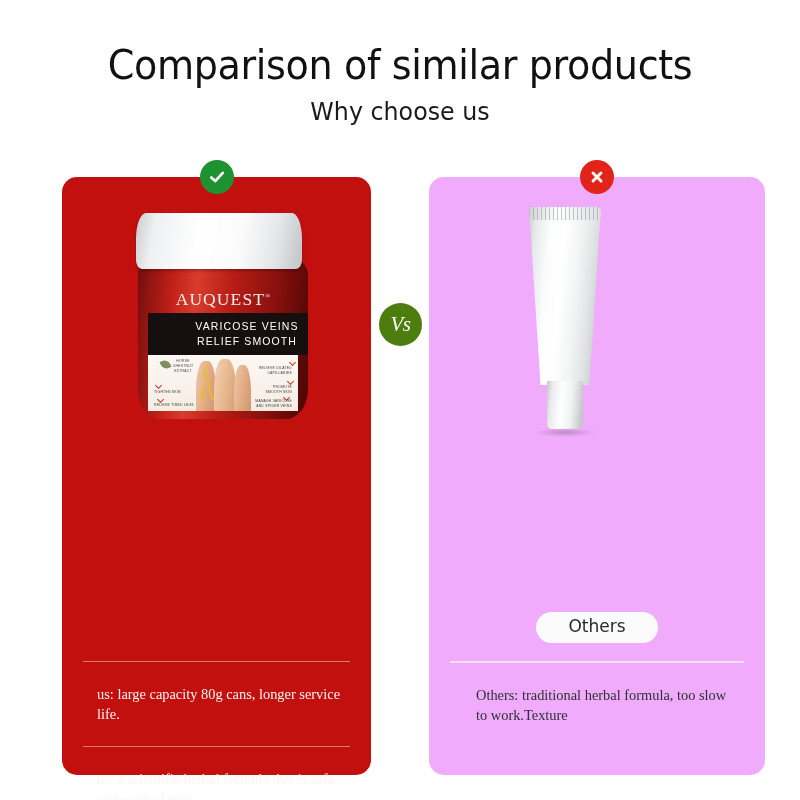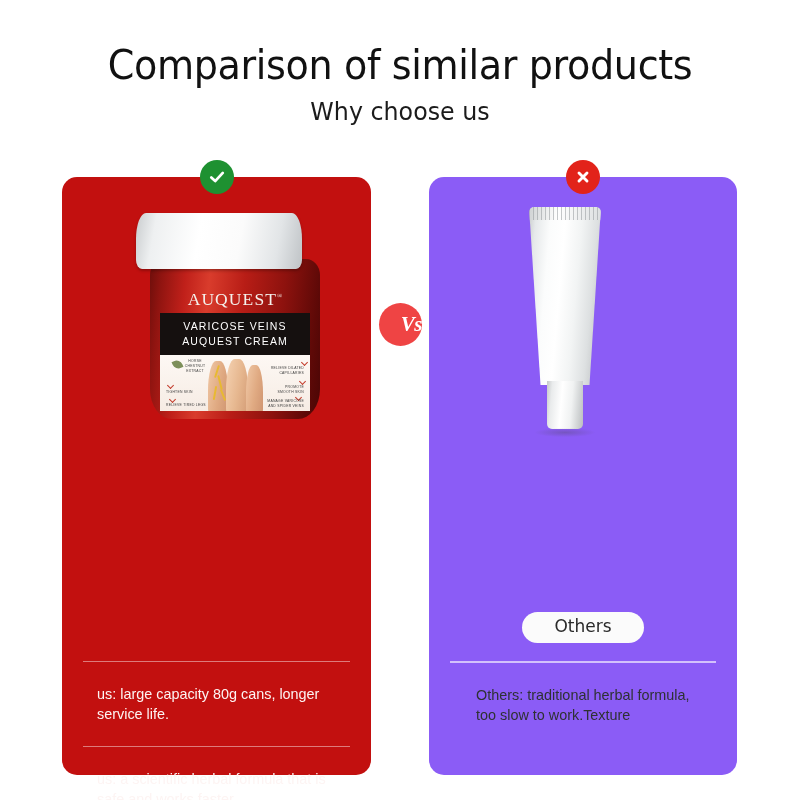--- a/index.html
+++ b/index.html
@@ -51,22 +51,22 @@
     height: 598px;
     border-radius: 15px;
   }
   .panel-us {
     left: 62px;
     width: 309px;
     background: #C2100F;
   }
   .panel-others {
     left: 429px;
-    width: 308px;
-    background: #8b5cf6;
+    width: 336px;
+    background: #f0abfc;
   }
 
   
   .status-badge {
     position: absolute;
     width: 34px;
     height: 34px;
     border-radius: 50%;
     top: -17px;
     left: 50%;
@@ -81,26 +81,25 @@
   .status-badge svg { display: block; }
 
   
   .vs-badge {
     position: absolute;
     left: 379px;
     top: 303px;
     width: 43px;
     height: 43px;
     border-radius: 50%;
-    background: #ef4444;
+    background: #4d7c0f;
     display: flex;
     align-items: center;
-    justify-content: flex-end;
+    justify-content: center;
     z-index: 10;
-    font-weight: bold;
   }
   .vs-badge span {
     color: #ffffff;
     font-family: "Liberation Serif", serif;
     font-style: italic;
     font-size: 21px;
     line-height: 1;
     letter-spacing: -0.5px;
   }
 
@@ -125,21 +124,21 @@
     top: 0;
     width: 166px;
     height: 56px;
     border-radius: 10px 10px 6px 6px / 26px 26px 9px 9px;
     background: linear-gradient(100deg,#c9ccce 0%,#eef0f1 12%,#ffffff 38%,#fbfbfb 62%,#e2e5e7 84%,#bfc3c6 100%);
     box-shadow: 0 2px 3px rgba(0,0,0,.25);
     z-index: 3;
   }
   .jar-body {
     position: absolute;
-    left: 16px;
+    left: 4px;
     top: 46px;
     width: 170px;
     height: 160px;
     border-radius: 14px 14px 22px 22px / 16px 16px 30px 30px;
     background:
       linear-gradient(96deg,
         #6d0e0b 0%,
         #8f1410 7%,
         #c0201a 20%,
         #d93c2c 33%,
@@ -172,20 +171,21 @@
     position: absolute;
     left: 10px;
     top: 54px;
     width: 150px;
     height: 42px;
     background: #15100f;
     display: flex;
     flex-direction: column;
     align-items: center;
     justify-content: center;
+    padding-left: 24px;
   }
   .jar-blackband div {
     color: #ffffff;
     font-size: 10.5px;
     letter-spacing: 1.1px;
     line-height: 1.42;
     white-space: nowrap;
     font-family: "Liberation Sans", sans-serif;
   }
   .jar-photo {
@@ -322,21 +322,21 @@
   .panel-us .divider { background: rgba(255,255,255,.45); }
   .panel-others .divider { background: rgba(255,255,255,.62); }
 
   .feature {
     box-sizing: border-box;
     height: 84px;
     display: flex;
     align-items: center;
     font-size: 14.4px;
     line-height: 1.42;
-    font-family: Liberation Sans, sans-serif;
+    font-family: Liberation Serif, serif;
   }
   .panel-us .feature { color: #fdf4f3; padding: 0 8px 0 14px; }
   .panel-others .feature { color: #2e3133; padding: 0 8px 0 14px; }
   .panel-others .feature.indent { padding-left: 26px; }
 </style>
 </head>
 <body>
 
 <div class="header">
   <h1 class="title">Comparison of similar products</h1>
@@ -355,21 +355,21 @@
     <div class="jar">
       <div class="jar-lid"></div>
       <div class="jar-body">
 
         <div class="jar-brand">
           <span>AUQUEST</span><sup>®</sup>
         </div>
 
         <div class="jar-blackband">
           <div>VARICOSE VEINS</div>
-          <div>AUQUEST CREAM</div>
+          <div>RELIEF SMOOTH</div>
         </div>
 
         <div class="jar-photo">
           <div class="leg leg-a"></div>
           <div class="leg leg-b"></div>
           <div class="leg leg-c"></div>
 
           <div class="vein" style="left:56px;top:10px;width:2px;height:13px;transform:rotate(18deg);"></div>
           <div class="vein" style="left:59px;top:20px;width:2px;height:15px;transform:rotate(-14deg);"></div>
           <div class="vein" style="left:54px;top:31px;width:2px;height:14px;transform:rotate(10deg);"></div>

